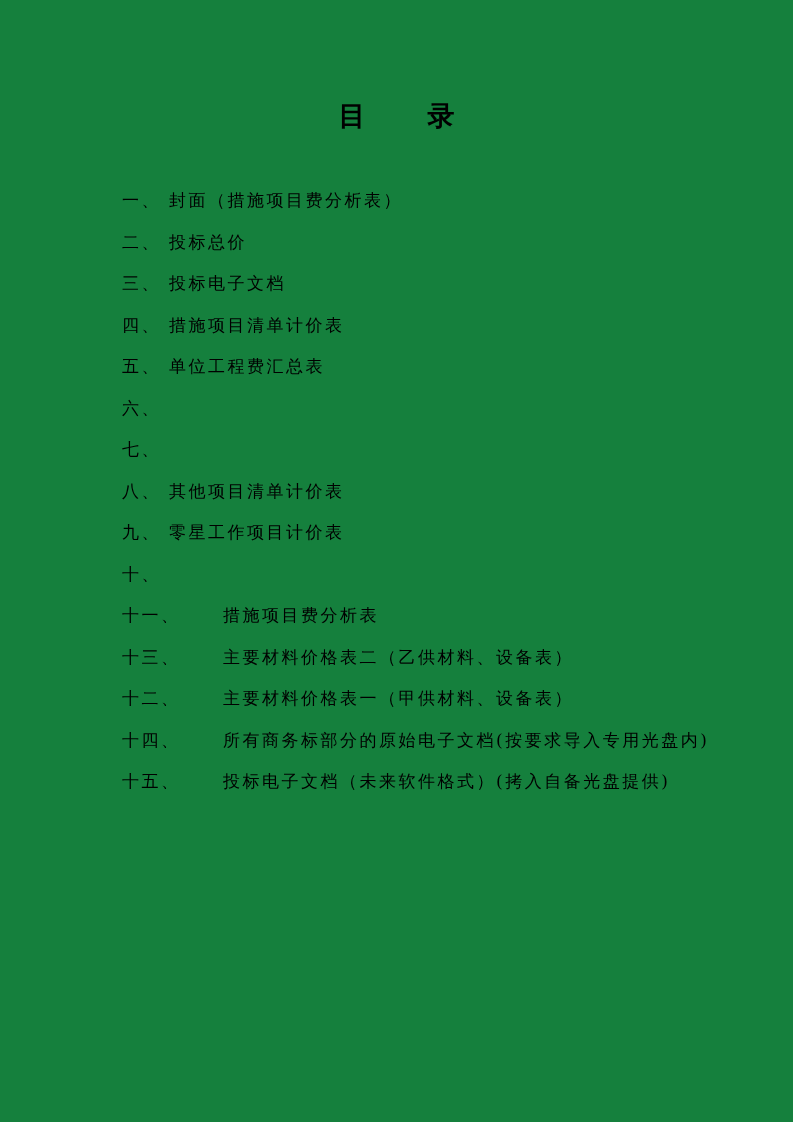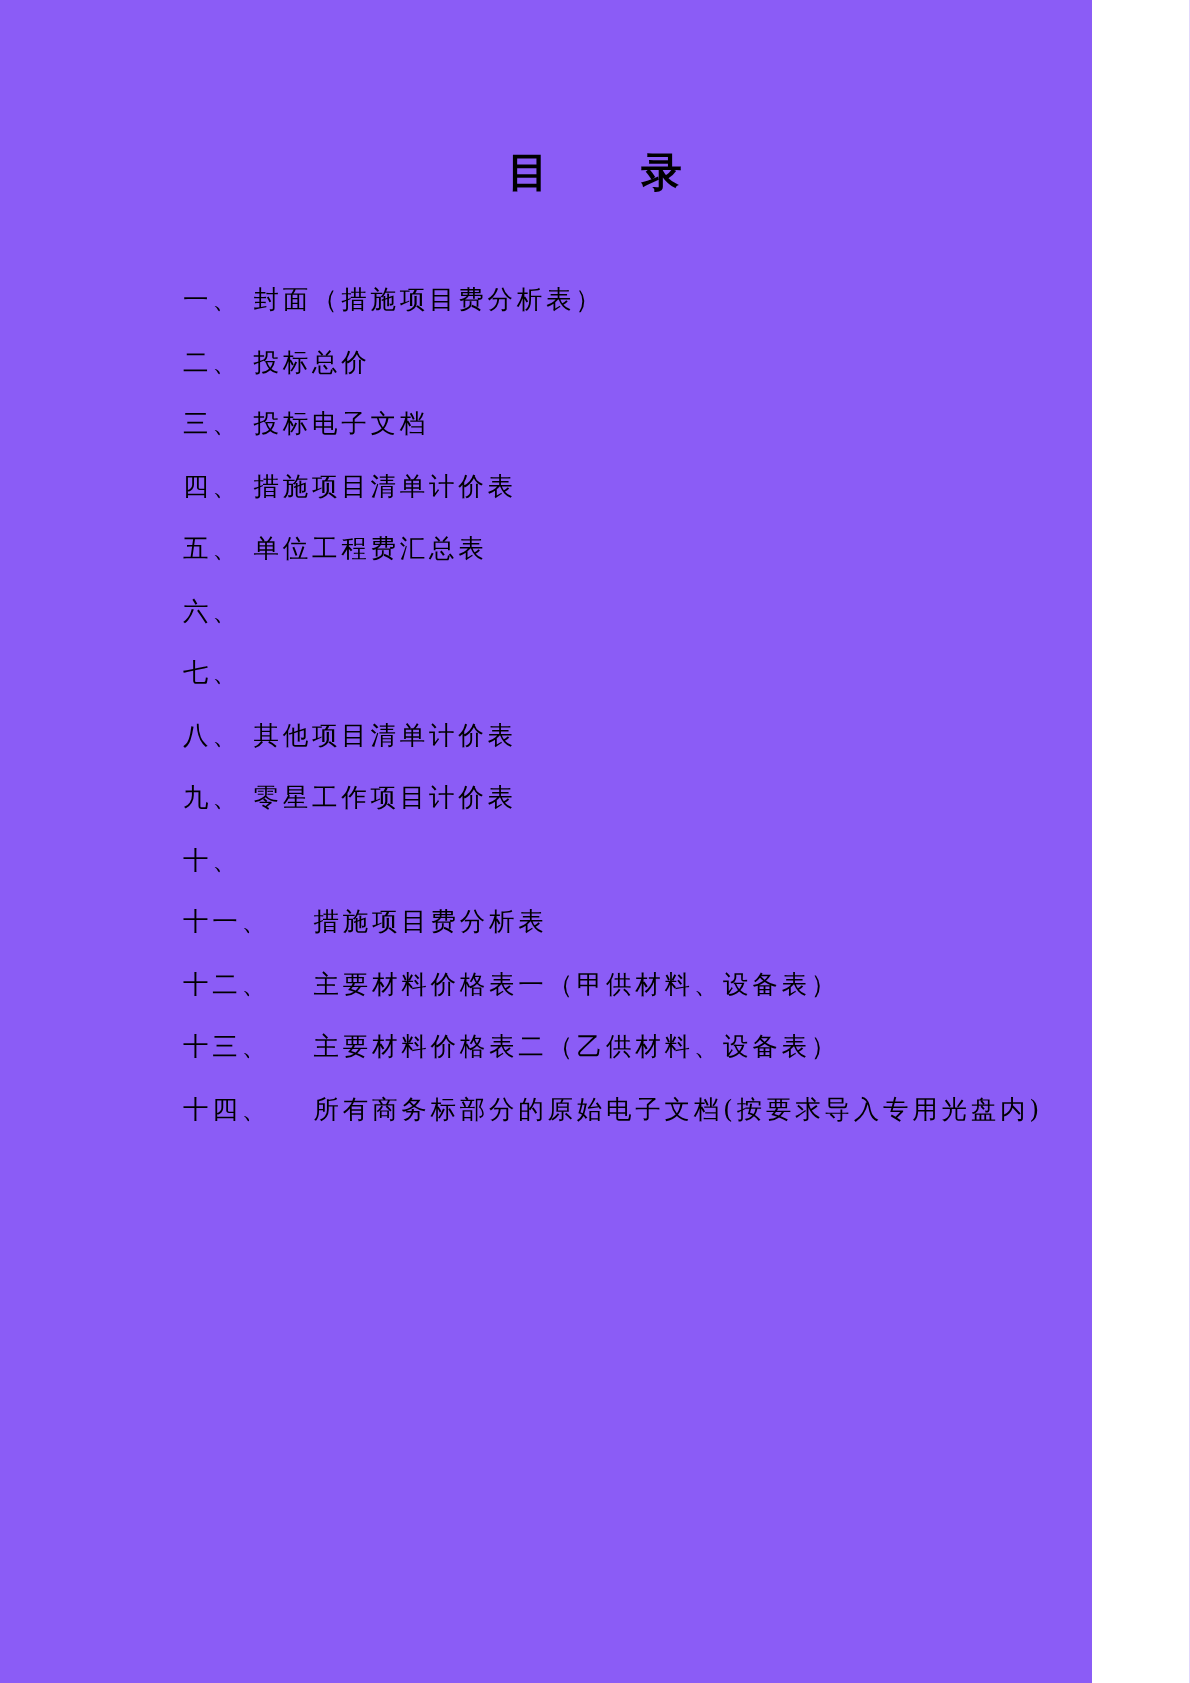--- a/index.html
+++ b/index.html
@@ -12,23 +12,23 @@
     height: 1122px;
     position: relative;
     overflow: hidden;
     font-family: "DejaVu Serif", "Liberation Serif", serif;
     color: #000000;
   }
   .page {
     position: absolute;
     left: 0;
     top: 0;
-    width: 728px;
+    width: 793px;
     height: 1122px;
-    background: #8b5cf6;
+    background: #15803d;
   }
   .title {
     position: absolute;
     top: 96px;
     left: 0;
     width: 793px;
     text-align: center;
     font-family: "DejaVu Sans", "Liberation Sans", sans-serif;
     font-weight: bold;
     font-size: 27px;
@@ -59,21 +59,21 @@
   .toc-num {
     position: absolute;
     left: 0;
     top: 0;
   }
   .toc-text {
     position: absolute;
     top: 0;
   }
   .toc-item.short .toc-text { left: 47px; }
-  .toc-item.long .toc-text { left: 87px; }
+  .toc-item.long .toc-text { left: 101px; }
 </style>
 </head>
 <body>
 
 <div class="page">
   <div class="title">
     <span class="t1">目</span><span class="t2">录</span>
   </div>
 
   <ul class="toc">
@@ -112,25 +112,29 @@
       <span class="toc-text">零星工作项目计价表</span>
     </li>
     <li class="toc-item short">
       <span class="toc-num">十、</span>
     </li>
     <li class="toc-item long">
       <span class="toc-num">十一、</span>
       <span class="toc-text">措施项目费分析表</span>
     </li>
     <li class="toc-item long">
+      <span class="toc-num">十三、</span>
+      <span class="toc-text">主要材料价格表二（乙供材料、设备表）</span>
+    </li>
+    <li class="toc-item long">
       <span class="toc-num">十二、</span>
       <span class="toc-text">主要材料价格表一（甲供材料、设备表）</span>
-    </li>
-    <li class="toc-item long">
-      <span class="toc-num">十三、</span>
-      <span class="toc-text">主要材料价格表二（乙供材料、设备表）</span>
     </li>
     <li class="toc-item long">
       <span class="toc-num">十四、</span>
       <span class="toc-text">所有商务标部分的原始电子文档(按要求导入专用光盘内)</span>
     </li>
+    <li class="toc-item long">
+      <span class="toc-num">十五、</span>
+      <span class="toc-text">投标电子文档（未来软件格式）(拷入自备光盘提供)</span>
+    </li>
   </ul>
 </div>
 
 </body></html>

